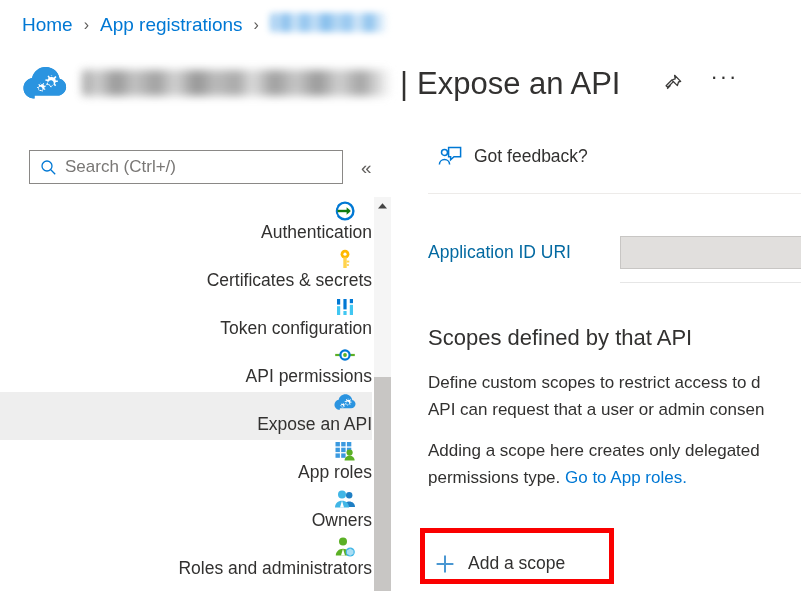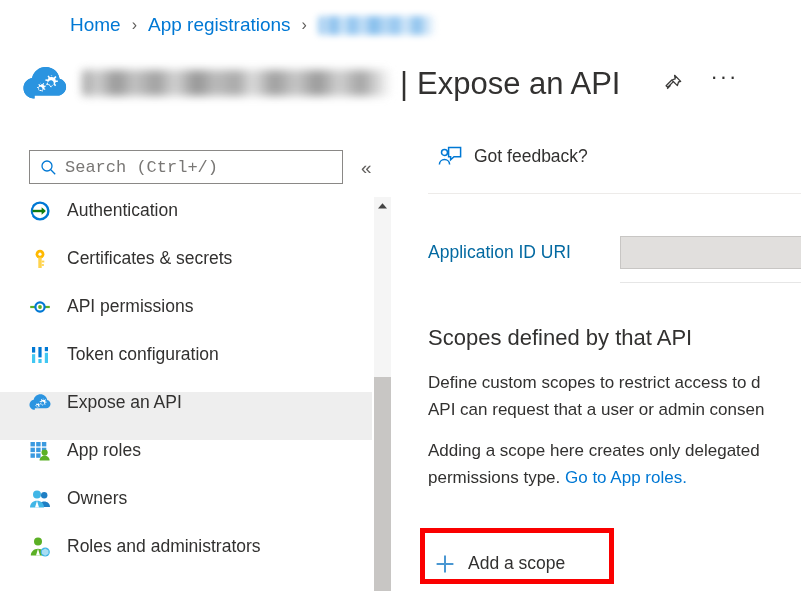--- a/index.html
+++ b/index.html
@@ -21,25 +21,24 @@
     height: 591px;
     overflow: hidden;
   }
 
   
   .breadcrumb {
     position: absolute;
     left: 22px;
     top: 13px;
     display: flex;
-    align-items: center;
+    align-items: flex-start;
     font-size: 19px;
     line-height: 24px;
     white-space: nowrap;
-    margin-left: 48px;
   }
   .crumb-link {
     color: #0078d4;
     cursor: pointer;
   }
   .crumb-sep {
     color: #605e5c;
     margin: 0 11px;
     font-size: 16px;
     font-weight: 300;
@@ -155,21 +154,21 @@
   }
   .search-icon {
     flex: none;
     margin: 0 8px 0 2px;
     display: block;
   }
   .search-input {
     border: 0;
     outline: 0;
     flex: 1;
-    font-family: Liberation Mono, monospace;
+    font-family: Liberation Sans, sans-serif;
     font-size: 17px;
     color: #701a75;
     background: transparent;
     padding: 0;
   }
   .search-input::placeholder { color: #797775; opacity: 1; }
   .collapse-btn {
     margin-left: 18px;
     color: #605e5c;
     font-size: 19px;
@@ -180,24 +179,25 @@
 
   .navlist {
     position: absolute;
     left: 0;
     top: 68px;
     width: 372px;
   }
   .navitem {
     height: 48px;
     display: flex;
-    align-items: flex-start;
+    align-items: flex-end;
     padding-left: 29px;
     box-sizing: border-box;
     cursor: pointer;
+    flex-direction: column;
   }
   .navitem.selected { background: #eeeeee; }
   .navitem .ico {
     width: 22px;
     height: 22px;
     flex: none;
     margin-right: 16px;
     display: flex;
     align-items: center;
     justify-content: center;
@@ -442,41 +442,41 @@
             <circle cx="11" cy="6.2" r="1.6" fill="#ffffff"></circle>
             <rect x="9.3" y="9.4" width="3.4" height="10.6" fill="#ffd34e"></rect>
             <rect x="12.7" y="12.6" width="2.6" height="1.9" fill="#ffd34e"></rect>
             <rect x="12.7" y="16.1" width="2.2" height="1.8" fill="#ffd34e"></rect>
           </svg>
         </span>
         <span class="lbl">Certificates &amp; secrets</span>
       </div>
 
       <div class="navitem">
+        <span class="ico">
+          <svg width="22" height="22" viewBox="0 0 22 22">
+            <rect x="3" y="3" width="3.2" height="5.6" fill="#0078d4"></rect>
+            <rect x="3" y="10.2" width="3.2" height="8.8" fill="#41c7f2"></rect>
+            <rect x="9.4" y="3" width="3.2" height="10.4" fill="#0078d4"></rect>
+            <rect x="9.4" y="15" width="3.2" height="4" fill="#41c7f2"></rect>
+            <rect x="15.8" y="3" width="3.2" height="4.2" fill="#0078d4"></rect>
+            <rect x="15.8" y="8.8" width="3.2" height="10.2" fill="#41c7f2"></rect>
+          </svg>
+        </span>
+        <span class="lbl">Token configuration</span>
+      </div>
+
+      <div class="navitem">
         <svg class="ico" width="22" height="22" viewBox="0 0 22 22">
           <line x1="1.2" y1="11" x2="7" y2="11" stroke="#5bb025" stroke-width="2.2"></line>
           <line x1="15" y1="11" x2="20.8" y2="11" stroke="#5bb025" stroke-width="2.2"></line>
           <circle cx="11" cy="11" r="4.6" fill="none" stroke="#0078d4" stroke-width="2.2"></circle>
           <circle cx="11" cy="11" r="1.9" fill="#5bb025"></circle>
         </svg>
         <span class="lbl">API permissions</span>
-      </div>
-
-      <div class="navitem">
-        <span class="ico">
-          <svg width="22" height="22" viewBox="0 0 22 22">
-            <rect x="3" y="3" width="3.2" height="5.6" fill="#0078d4"></rect>
-            <rect x="3" y="10.2" width="3.2" height="8.8" fill="#41c7f2"></rect>
-            <rect x="9.4" y="3" width="3.2" height="10.4" fill="#0078d4"></rect>
-            <rect x="9.4" y="15" width="3.2" height="4" fill="#41c7f2"></rect>
-            <rect x="15.8" y="3" width="3.2" height="4.2" fill="#0078d4"></rect>
-            <rect x="15.8" y="8.8" width="3.2" height="10.2" fill="#41c7f2"></rect>
-          </svg>
-        </span>
-        <span class="lbl">Token configuration</span>
       </div>
 
       <div class="navitem selected">
         <span class="ico">
           <svg width="22" height="22" viewBox="0 0 24 22">
             <path d="M6.4 18.4C3 18.4.5 16 .5 12.9c0-2.7 2-5 4.6-5.4C5.7 4 8.8 1.4 12.5 1.4c3.8 0 6.9 2.7 7.4 6.3 2.1.5 3.6 2.3 3.6 4.4 0 2.5-2.1 4.6-4.8 4.6H6.4z" fill="#2b94e0"></path>
             <g fill="#ffffff">
               <path d="M14.6 6.3l.9-.2.3 1.3c.4.1.7.2 1 .4l1-.9.7.6-.9 1c.2.3.3.6.4 1l1.3.1-.1.9-1.3-.1c-.1.4-.3.7-.5 1l.8 1-.8.6-.9-1c-.3.2-.6.3-1 .4l-.2 1.3-.9-.1.2-1.3c-.3-.1-.7-.3-1-.5l-1.1.8-.5-.8 1.1-.7c-.1-.4-.2-.7-.2-1.1l-1.3-.3.2-.9 1.3.3c.1-.3.3-.7.5-1l-.7-1.1.8-.5.7 1.1c.3-.1.7-.2 1.1-.2l.3-1.2zm.7 3.2c-1-.2-1.9.4-2.1 1.4-.2 1 .4 1.9 1.4 2.1 1 .2 1.9-.4 2.1-1.4.2-1-.4-1.9-1.4-2.1z"></path>
               <path d="M8.3 11.1l.6-.2.4.8c.3 0 .5 0 .8.1l.5-.8.5.3-.5.8c.2.2.4.4.5.6l.9-.2.2.6-.9.2c0 .3 0 .5-.1.8l.7.5-.4.5-.7-.5c-.2.2-.4.4-.7.5l.1.9-.6.1-.1-.9c-.3 0-.6-.1-.8-.2l-.5.7-.5-.4.5-.7c-.2-.2-.3-.4-.4-.7l-.9.1-.1-.6.9-.1c.1-.3.2-.5.3-.7l-.5-.7.5-.4.5.7c.2-.1.5-.2.7-.2l-.2-.9zm1 2.2c-.7-.2-1.4.1-1.7.7-.2.7.1 1.4.7 1.7.7.2 1.4-.1 1.7-.7.2-.7-.1-1.4-.7-1.7z"></path>
             </g>

